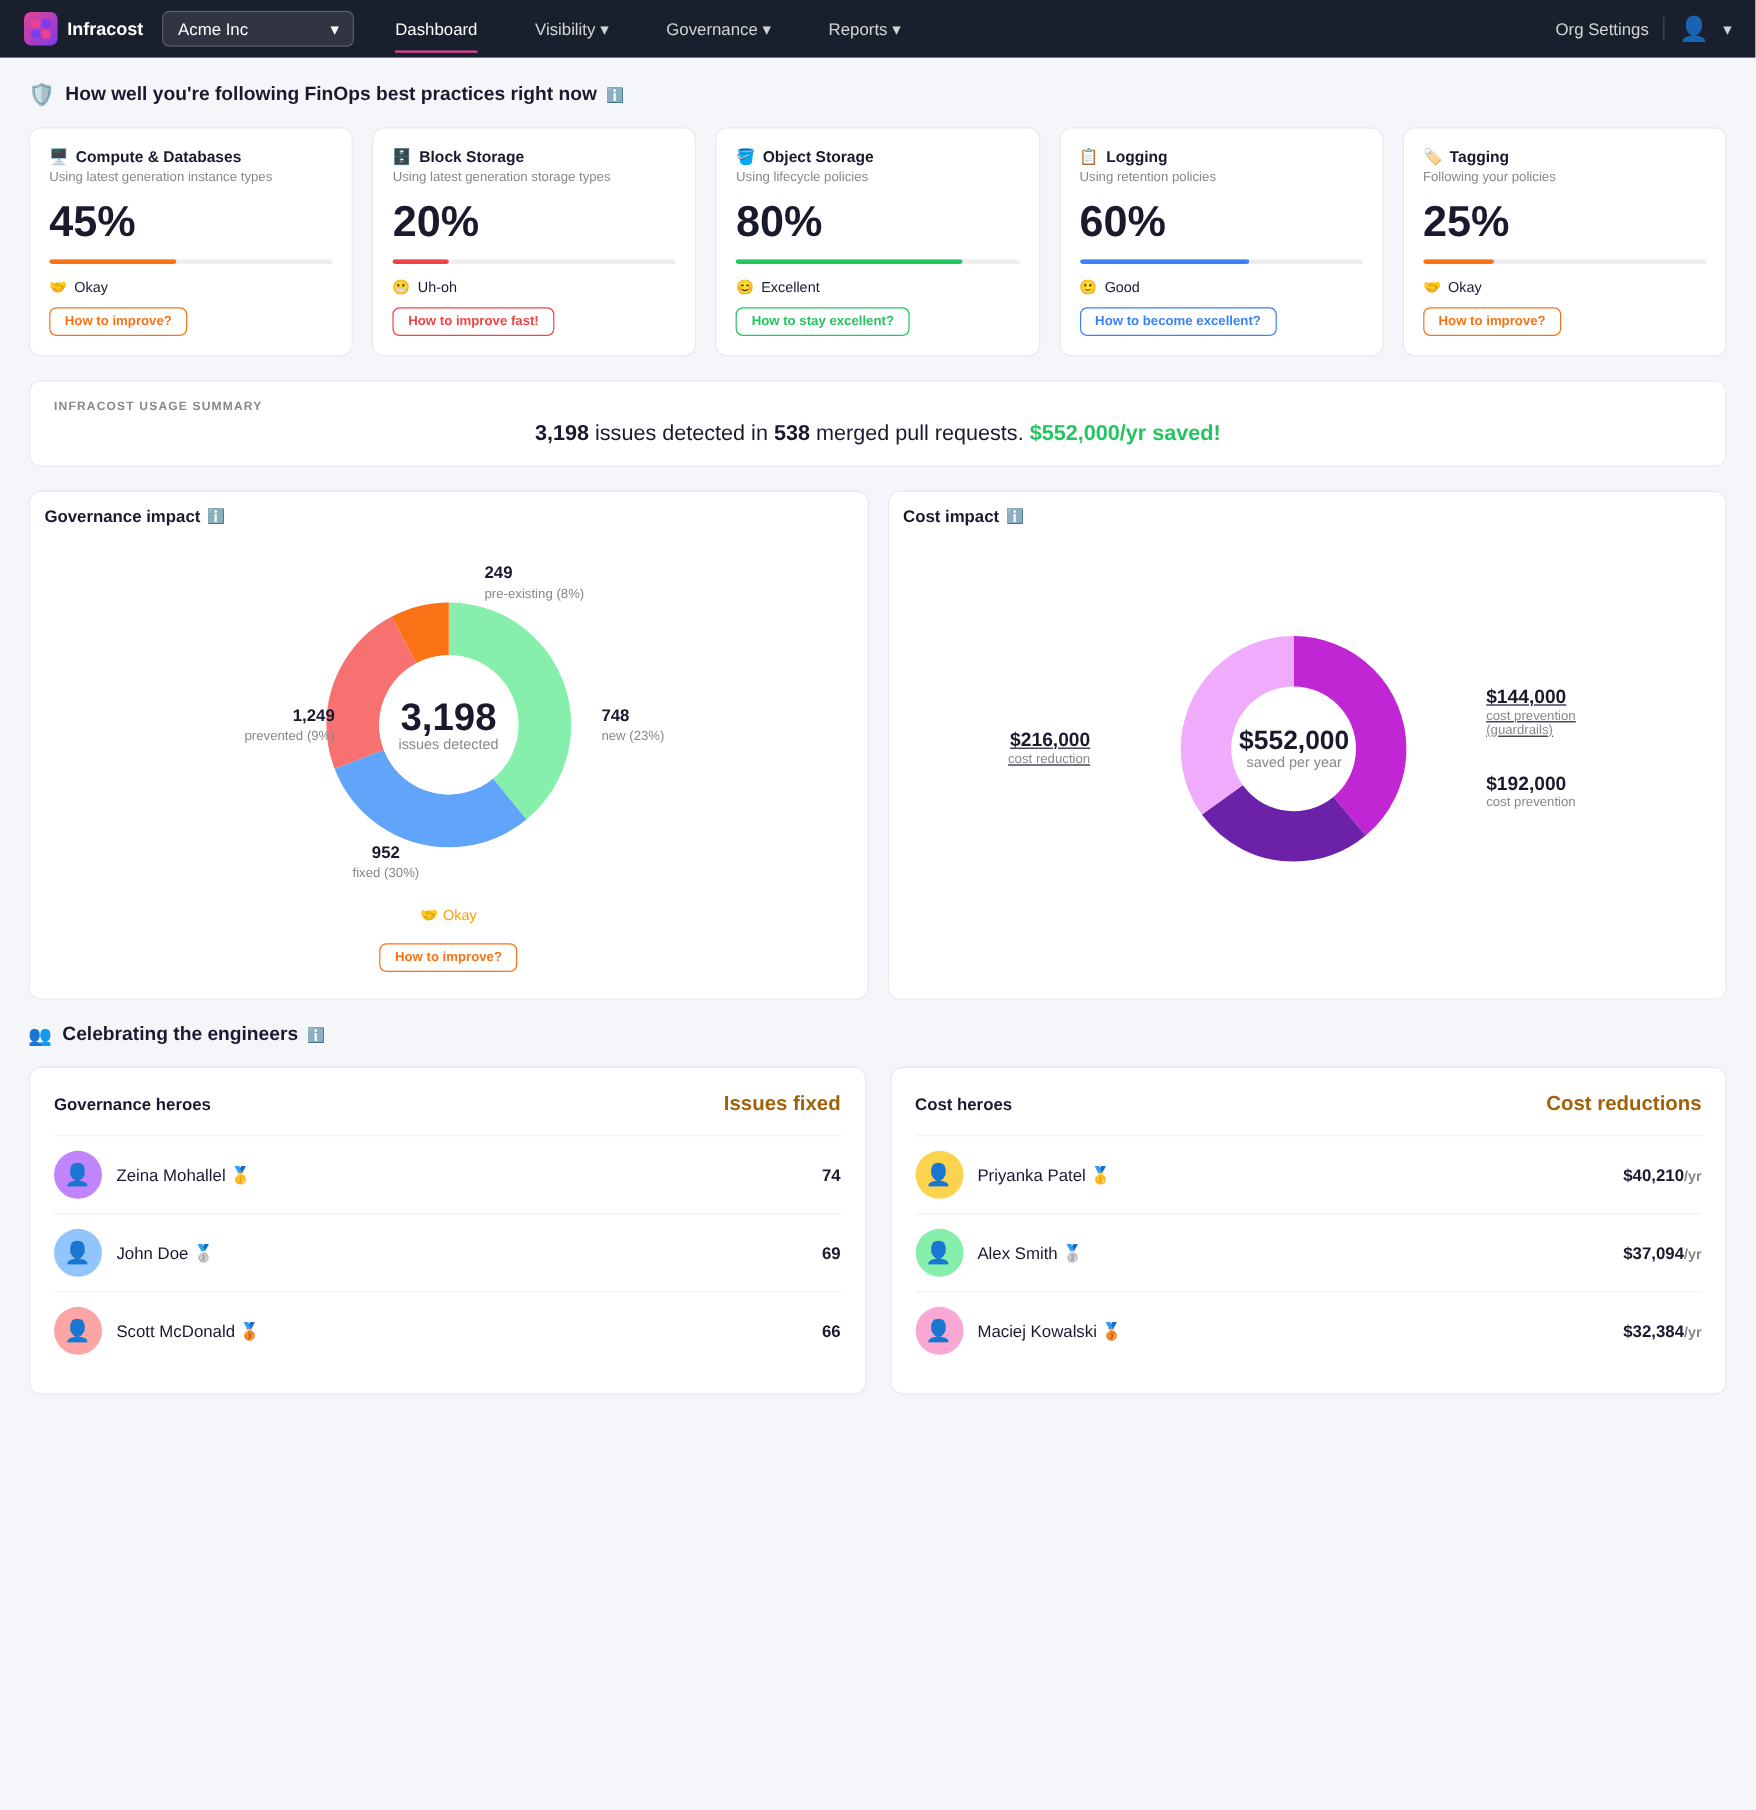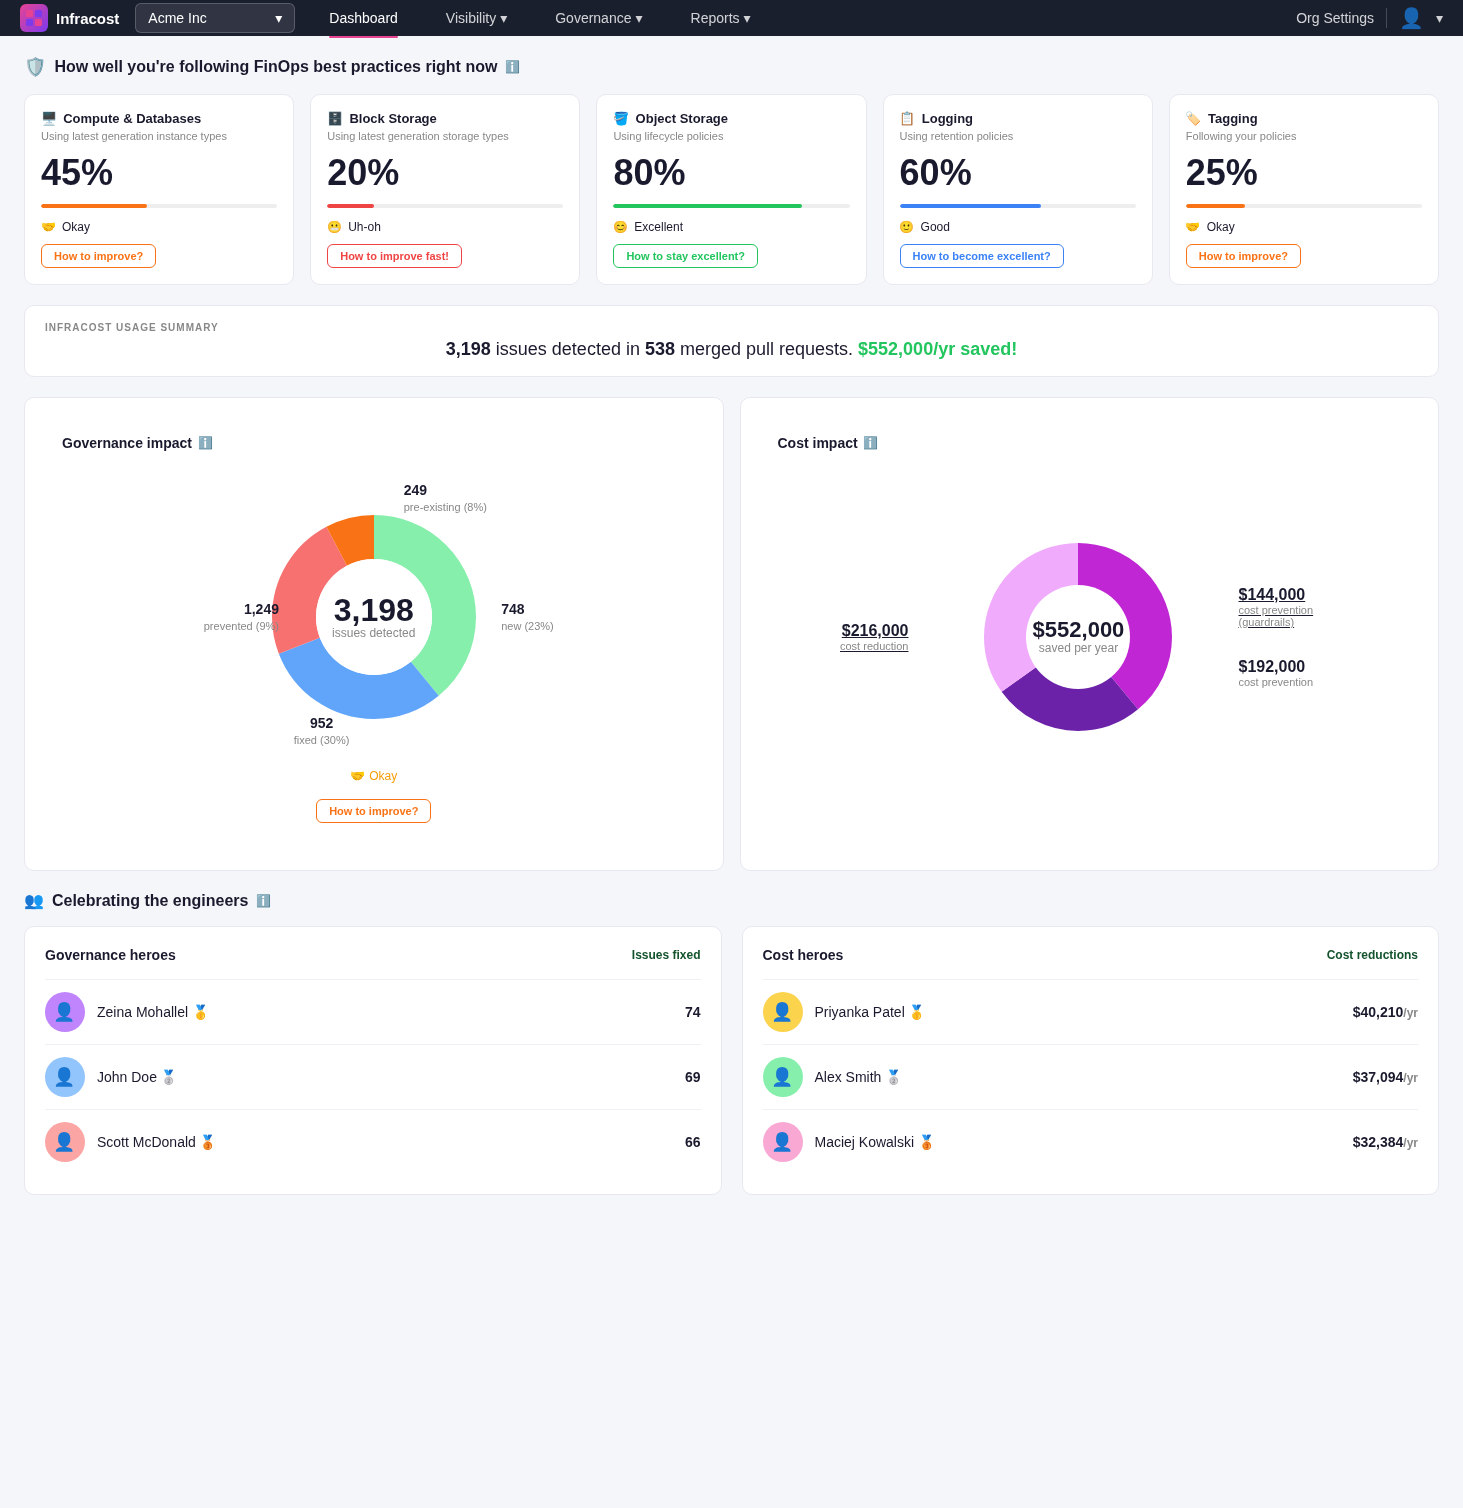--- a/index.html
+++ b/index.html
@@ -1,19 +1,19 @@
 <!DOCTYPE html>
 <html><head>
   <meta charset="utf-8">
   <style>
     * { box-sizing: border-box; margin: 0; padding: 0; }
     body { font-family: -apple-system, BlinkMacSystemFont, 'Segoe UI', sans-serif; background: #f5f6fa; color: #1a1a2e; font-size: 14px; }
 
     
-    .navbar { background: #1a1f2e; display: flex; align-items: center; padding: 0 20px; height: 36px; gap: 8px; }
+    .navbar { background: #1a1f2e; display: flex; align-items: center; padding: 0 20px; height: 48px; gap: 8px; }
     .nav-logo { display: flex; align-items: center; gap: 8px; color: #fff; font-weight: 700; font-size: 15px; margin-right: 8px; }
     .nav-logo-icon { width: 28px; height: 28px; background: linear-gradient(135deg, #e84393, #7c3aed); border-radius: 6px; display: flex; align-items: center; justify-content: center; color: white; font-size: 14px; font-weight: 900; }
     .org-selector { background: rgba(255,255,255,0.1); border: 1px solid rgba(255,255,255,0.2); color: #fff; padding: 6px 12px; border-radius: 6px; display: flex; align-items: center; gap: 8px; cursor: pointer; font-size: 14px; min-width: 160px; }
     .nav-links { display: flex; align-items: center; gap: 20px; flex: 1; margin-left: 12px; }
     .nav-link { color: rgba(255,255,255,0.8); padding: 8px 14px; border-radius: 6px; cursor: pointer; font-size: 14px; display: flex; align-items: center; gap: 4px; position: relative; }
     .nav-link.active { color: #fff; }
     .nav-link.active::after { content: ''; position: absolute; bottom: -4px; left: 14px; right: 14px; height: 2px; background: #e84393; border-radius: 2px; }
     .nav-right { display: flex; align-items: center; gap: 12px; color: rgba(255,255,255,0.8); font-size: 14px; }
     .nav-divider { width: 1px; height: 20px; background: rgba(255,255,255,0.2); }
 
@@ -41,39 +41,39 @@
 
     
     .summary-banner { background: #fff; border-radius: 10px; padding: 16px 20px; margin-bottom: 20px; border: 1px solid #e8e8f0; }
     .summary-label { font-size: 10px; font-weight: 700; color: #888; letter-spacing: 1px; text-transform: uppercase; margin-bottom: 6px; }
     .summary-text { font-size: 18px; color: #1a1a2e; text-align: center; }
     .summary-text strong { font-weight: 800; }
     .summary-text .highlight { color: #22c55e; font-weight: 800; }
 
     
     .charts-row { display: grid; grid-template-columns: 1fr 1fr; gap: 16px; margin-bottom: 20px; }
-    .chart-card { background: #fff; border-radius: 10px; padding: 37px; border: 1px solid #e8e8f0; }
+    .chart-card { background: #fff; border-radius: 10px; padding: 12px; border: 1px solid #e8e8f0; }
     .chart-title { font-size: 14px; font-weight: 600; color: #1a1a2e; display: flex; align-items: center; gap: 6px; margin-bottom: 16px; }
     .donut-center { position: absolute; text-align: center; pointer-events: none; }
     .donut-center-num { font-size: 32px; font-weight: 800; color: #1a1a2e; line-height: 1; }
     .donut-center-label { font-size: 12px; color: #888; }
 
     .governance-chart-wrap { display: flex; flex-direction: column; align-items: center; padding: 10px 0; }
     .governance-donut-area { position: relative; width: 320px; height: 280px; display: flex; align-items: center; justify-content: center; }
     .label-num { font-weight: 800; color: #1a1a2e; display: block; }
     .label-sub { font-size: 11px; color: #888; }
 
     .cost-donut-area { position: relative; width: 300px; height: 280px; display: flex; align-items: center; justify-content: center; }
 
     
     .celebrating-header { display: flex; align-items: center; gap: 8px; font-size: 16px; font-weight: 600; margin-bottom: 16px; }
     .heroes-row { display: grid; grid-template-columns: 1fr 1fr; gap: 20px; }
     .heroes-card { background: #fff; border-radius: 10px; padding: 20px; border: 1px solid #e8e8f0; }
     .heroes-header { display: flex; justify-content: space-between; align-items: center; margin-bottom: 16px; font-size: 14px; font-weight: 600; color: #1a1a2e; }
-    .heroes-col-label { font-size: 12px; color: #14532d; }
+    .heroes-col-label { font-size: 17px; color: #a16207; }
     .hero-row { display: flex; align-items: center; gap: 12px; padding: 12px 0; border-top: 1px solid #f0f0f5; }
     .avatar { width: 40px; height: 40px; border-radius: 50%; background: #ddd; overflow: hidden; display: flex; align-items: center; justify-content: center; font-size: 18px; }
     .hero-name { font-size: 14px; font-weight: 500; flex: 1; }
     .hero-value { font-size: 14px; font-weight: 700; color: #1a1a2e; }
     .hero-value-sub { font-size: 12px; color: #888; }
 
     .info-icon { font-size: 12px; color: #aaa; cursor: pointer; }
 
     
     .chart-ok-status { color: #f59e0b; font-size: 12px; display: flex; align-items: center; gap: 4px; margin-bottom: 8px; }

